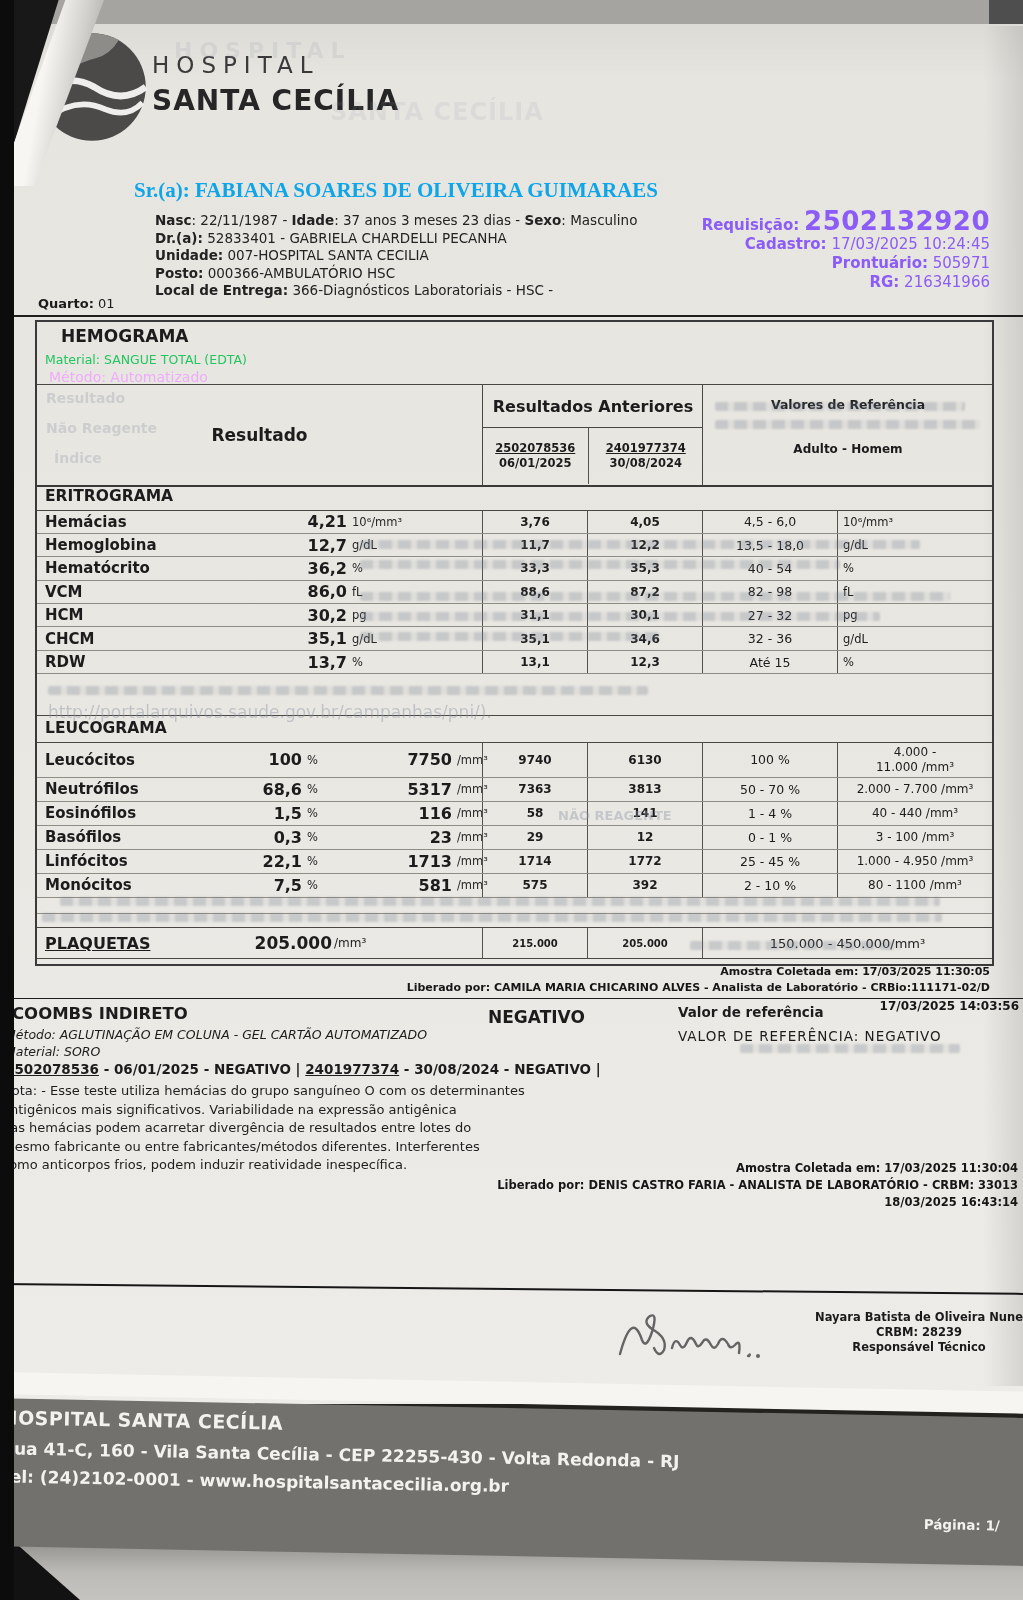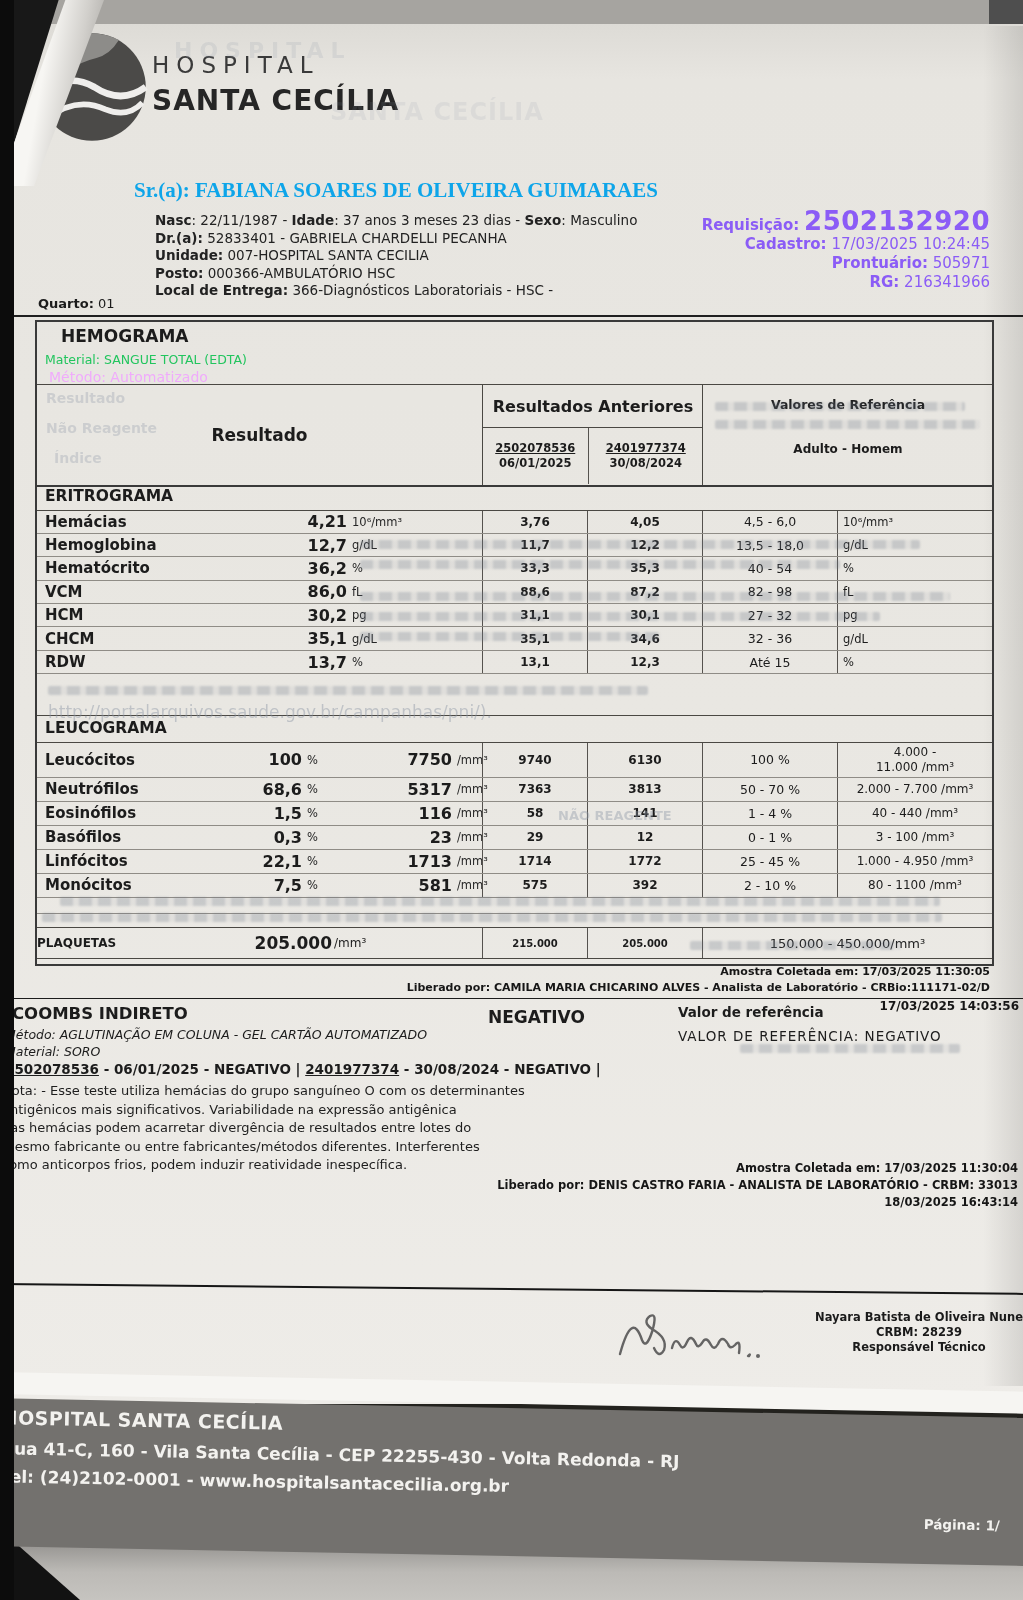--- a/index.html
+++ b/index.html
@@ -70,21 +70,21 @@
   .c-unit,.c-pctu,.c-absu{padding-left:5px;font-size:11.5px;color:#262626;}
   .c-p1,.c-p2{justify-content:center;font-weight:bold;font-size:12px;border-left:1px solid #55524e;}
   .c-ref{justify-content:center;font-size:12.5px;border-left:1px solid #55524e;}
   .c-refu{padding-left:5px;font-size:11.5px;border-left:1px solid #55524e;}
   .c-refp{justify-content:center;font-size:12.5px;border-left:1px solid #55524e;}
   .c-refa{justify-content:center;text-align:center;font-size:12px;border-left:1px solid #55524e;white-space:pre-line;line-height:1.25;}
   .thinline{position:absolute;left:0;width:955px;border-top:1px solid #8f8c86;}
   .plq-row{position:absolute;left:0;top:605px;width:955px;height:30px;border-top:1.5px solid #4a4843;border-bottom:1.5px solid #4a4843;
            display:grid;grid-template-columns:140px 155px 150px 105px 115px 290px;}
   .plq-row>span{display:flex;align-items:center;}
-  .plq-name{padding-left:0;font-weight:bold;font-size:12px;}
+  .plq-name{padding-left:8px;font-weight:bold;font-size:16px;text-decoration:underline;}
   .plq-val{justify-content:flex-end;font-weight:bold;font-size:17px;}
   .plq-unit{padding-left:2px;font-size:12px;}
   .plq-p1,.plq-p2{justify-content:center;font-weight:bold;font-size:10px;border-left:1px solid #55524e;}
   .plq-ref{justify-content:center;font-size:13px;border-left:1px solid #55524e;}
 
   .right-meta{position:absolute;text-align:right;font-size:11px;font-weight:bold;color:#161616;line-height:15.5px;}
   .coombs-rule{position:absolute;left:0;top:998px;width:1023px;border-top:1.8px solid #1c1c1c;}
   .coombs-title{position:absolute;left:12px;top:1004px;font-size:16.5px;font-weight:bold;}
   .coombs-result{position:absolute;left:488px;top:1007px;font-size:17px;font-weight:bold;}
   .coombs-reflabel{position:absolute;left:678px;top:1004px;font-size:13.5px;font-weight:bold;}

